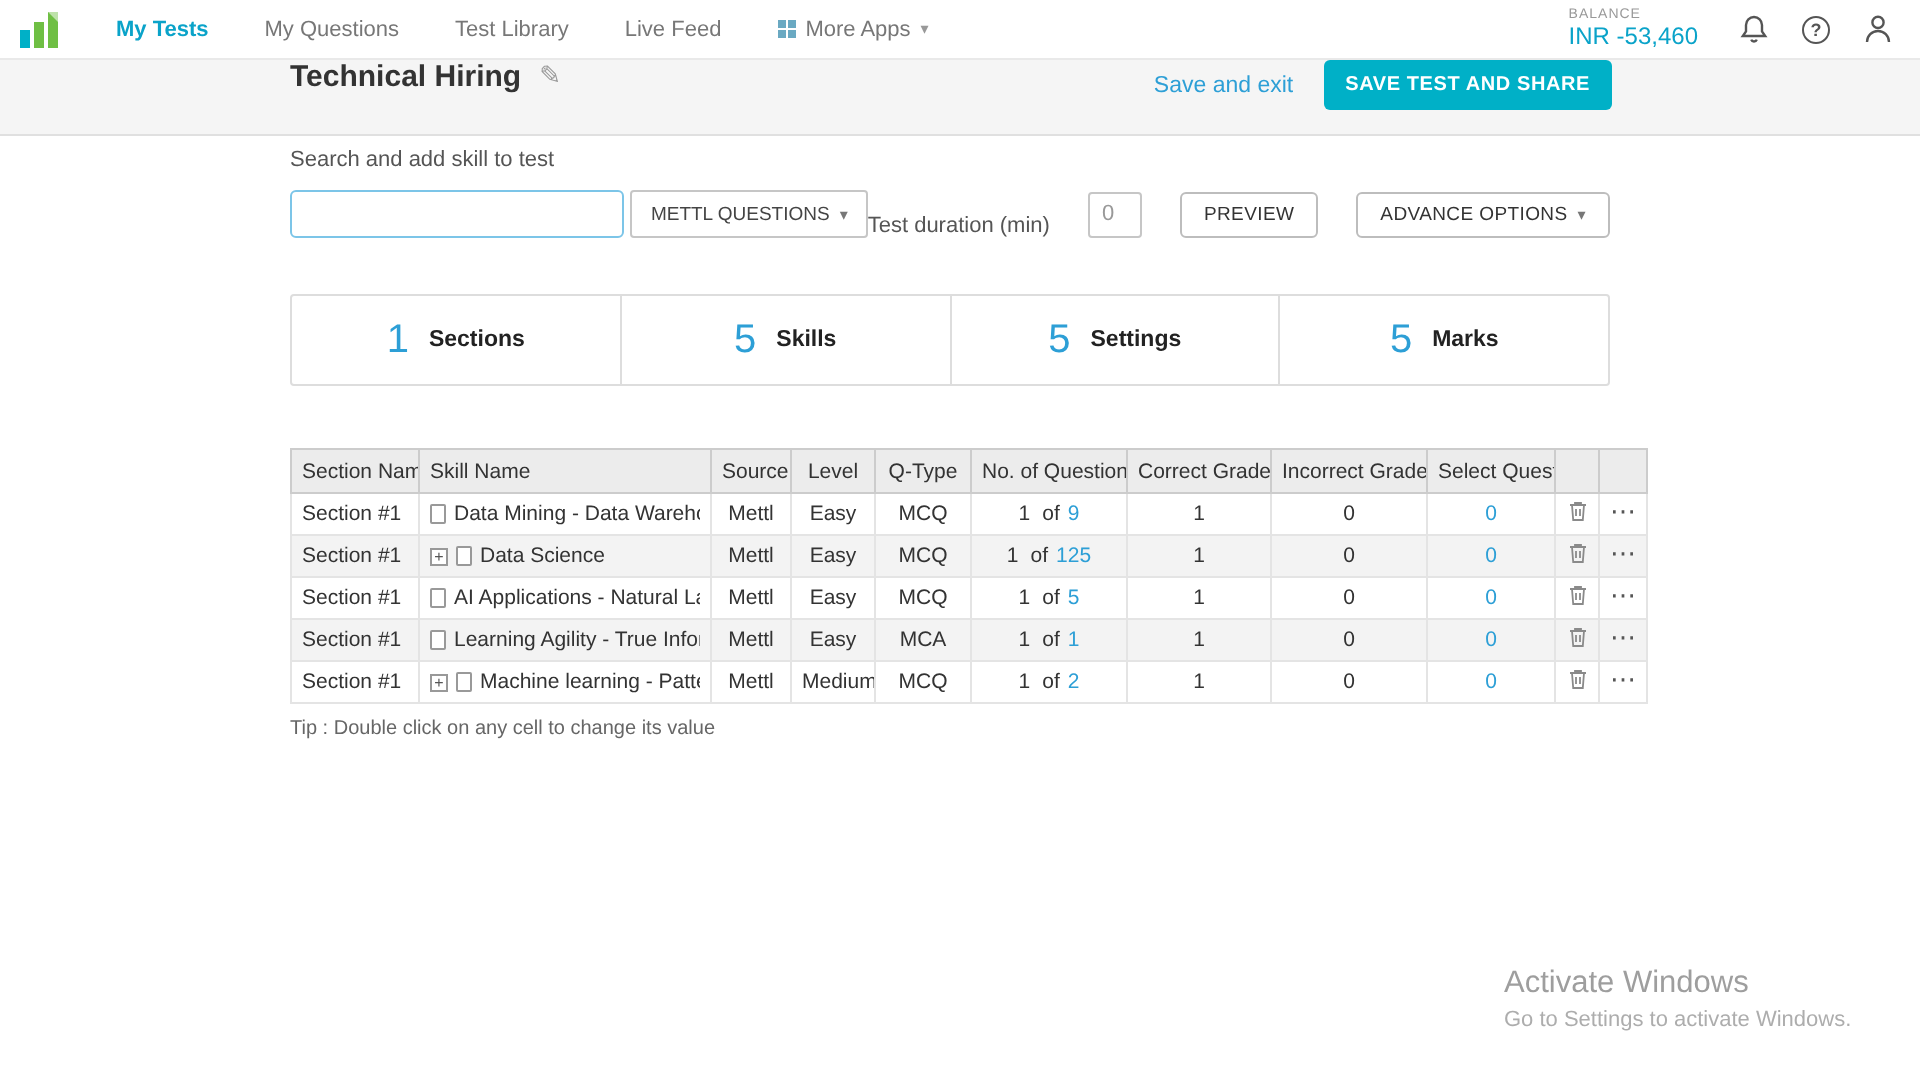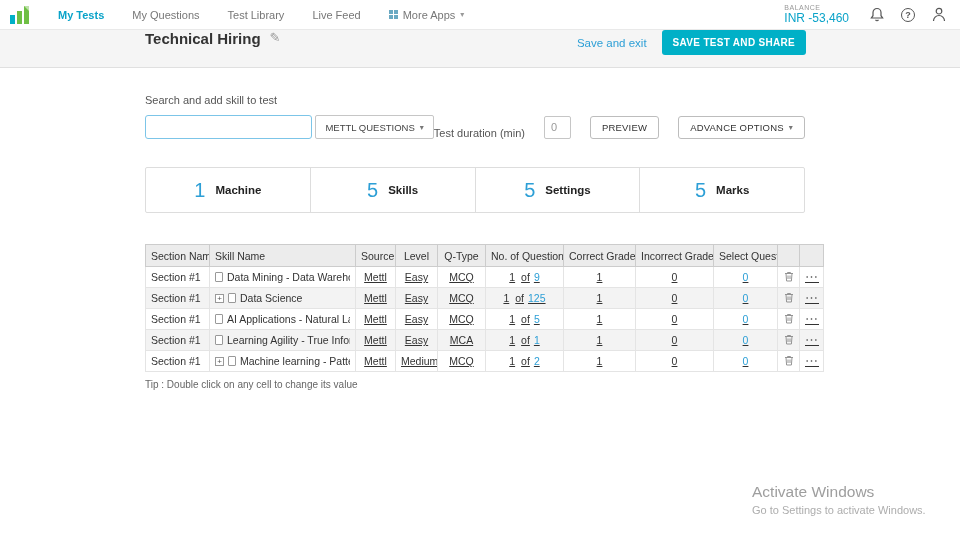--- a/index.html
+++ b/index.html
@@ -52,21 +52,21 @@
   .titlebar-right { margin-left: auto; display: flex; align-items: center; gap: 15px; }
   .save-exit { font-size: 11.5px; color: #2d9fd6; cursor: pointer; white-space: nowrap; }
   .save-share-btn {
     background: #00b0c7; color: #fff; border: none; border-radius: 3px;
     font-size: 10px; font-weight: bold; letter-spacing: .3px;
     padding: 7px 11px; cursor: pointer; font-family: inherit; white-space: nowrap;
   }
 
   
   .content { padding-left: 145px; }
-  .search-label { margin-top: 26px; font-size: 11px; color: #555; }
+  .search-label { margin-top: 6px; font-size: 11px; color: #555; }
   .toolbar-row { margin-top: 9px; width: 660px; display: flex; align-items: center; }
   .skill-search-input {
     width: 212px; height: 24px; border: 1px solid #7cc5e8; border-radius: 3px;
     font-size: 11px; padding: 0 6px; outline: none; font-family: inherit; color: #333;
   }
   .mettl-q-btn {
     margin-left: 3px; height: 24px; background: #fff; border: 1px solid #c6c6c6; border-radius: 2px;
     font-size: 9.5px; color: #444; padding: 0 9px; cursor: pointer; font-family: inherit;
     display: flex; align-items: center; gap: 5px; white-space: nowrap;
   }
@@ -101,21 +101,21 @@
   table.grid th {
     background: #ececec; border: 1px solid #cccccc; height: 22px;
     font-weight: normal; color: #333; text-align: left; padding: 0 5px; white-space: nowrap; overflow: hidden;
   }
   table.grid th.c { text-align: center; }
   table.grid td {
     border: 1px solid #e4e4e4; height: 21px; padding: 0 5px;
     white-space: nowrap; overflow: hidden; color: #333;
   }
   table.grid tr:nth-child(even) td { background: #f3f3f3; }
-  table.grid td.c { text-align: center; text-decoration: underline; }
+  table.grid td.c { text-align: center; }
   .skill-cell { display: flex; align-items: center; gap: 4px; overflow: hidden; }
   .expand-box {
     width: 9px; height: 9px; border: 1px solid #999; background: #fff; flex: 0 0 auto;
     font-size: 8px; line-height: 7px; text-align: center; color: #555; cursor: pointer;
   }
   .doc-icon {
     width: 8px; height: 10px; border: 1px solid #999; border-radius: 1px; background: #fff; flex: 0 0 auto;
   }
   .skill-text { overflow: hidden; text-overflow: clip; }
   .blue-num { color: #2d9fd6; cursor: pointer; }
@@ -216,21 +216,21 @@
       <button class="ghost-btn">
         <span>ADVANCE OPTIONS</span>
         <span class="caret">▾</span>
       </button>
     </div>
   </div>
 
   <div class="summary-row">
     <div class="summary-card">
       <span class="summary-value">1</span>
-      <span class="summary-label">Machine</span>
+      <span class="summary-label">Sections</span>
     </div>
     <div class="summary-card">
       <span class="summary-value">5</span>
       <span class="summary-label">Skills</span>
     </div>
     <div class="summary-card">
       <span class="summary-value">5</span>
       <span class="summary-label">Settings</span>
     </div>
     <div class="summary-card">

